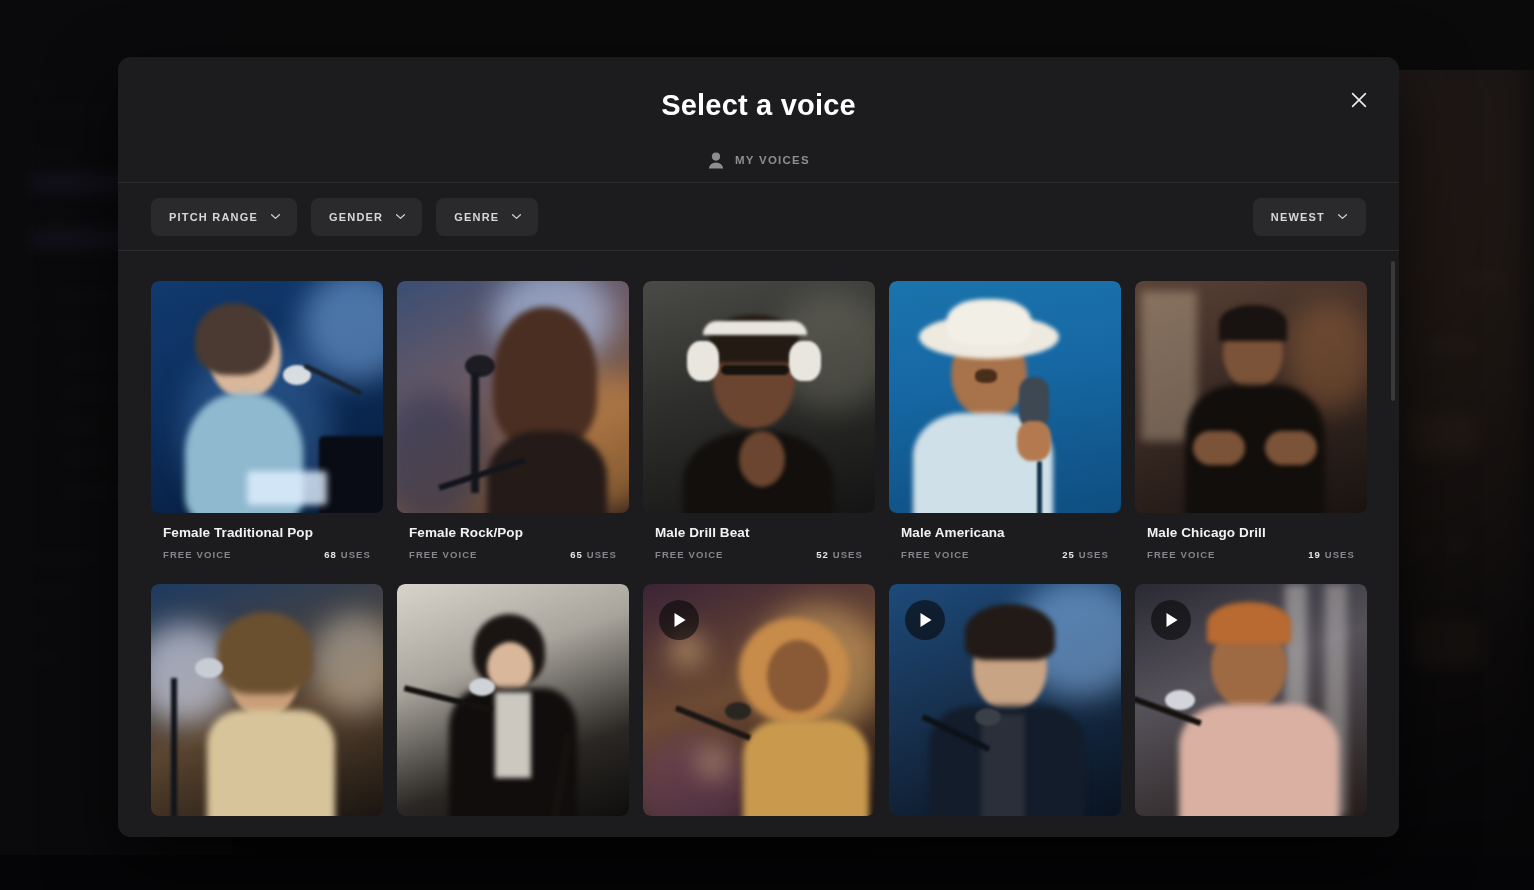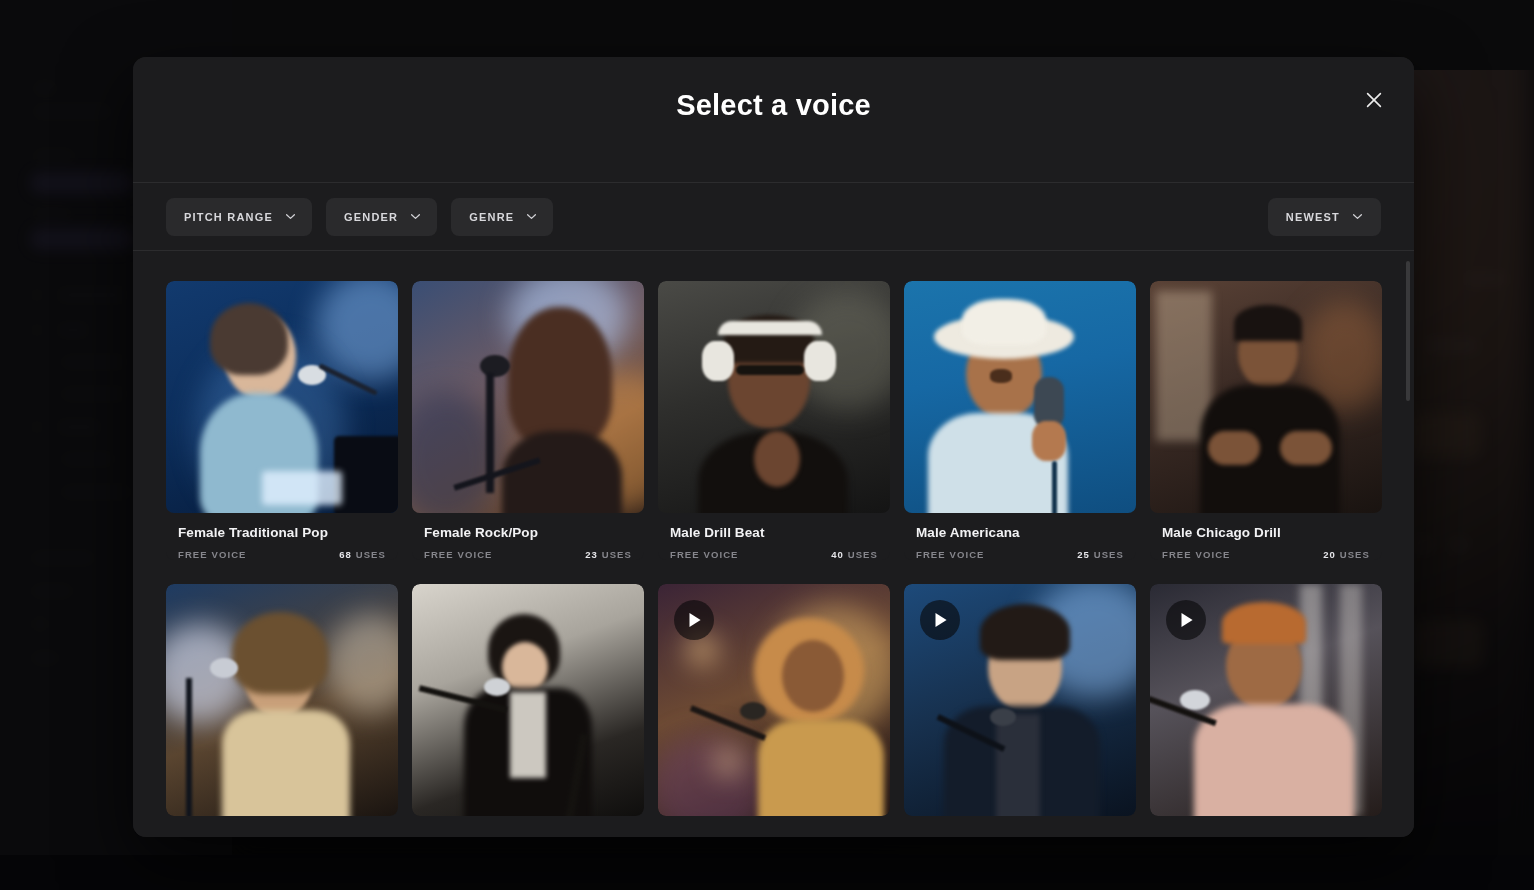--- a/index.html
+++ b/index.html
@@ -52,21 +52,21 @@
 
   
   #overlay {
     position: absolute; inset: 0;
     background: rgba(4,4,5,0.55);
   }
 
   
   #modal {
     position: absolute;
-    left: 133px; top: 57px;
+    left: 118px; top: 57px;
     width: 1281px; height: 780px;
     background: #1c1c1e;
     border-radius: 13px;
     overflow: hidden;
     box-shadow: 0 26px 70px rgba(0,0,0,0.72);
     display: flex; flex-direction: column;
   }
 
   
   #modal-header {
@@ -274,20 +274,29 @@
       <span>
         <svg width="16" height="16" viewBox="0 0 16 16">
           <path d="M1.6 1.6 L14.4 14.4 M14.4 1.6 L1.6 14.4" stroke="#ffffff" stroke-width="1.6" stroke-linecap="round"></path>
         </svg>
       </span>
     </div>
 
     <div id="tabs">
 
 
+      <div class="tab">
+        <span class="tab-icon">
+          <svg width="16" height="17" viewBox="0 0 16 17">
+            <circle cx="8" cy="4.6" r="4.1"></circle>
+            <path d="M0.9 16.5 a7.1 6 0 0 1 14.2 0 Z"></path>
+          </svg>
+        </span>
+        <span class="tab-label">MY VOICES</span>
+      </div>
       <div id="tabs-divider"></div>
     </div>
   </div>
 
   <div id="filter-bar">
     <div class="pill">
       <span class="pill-label">PITCH RANGE</span>
       <span class="chev">
         <svg width="11" height="11" viewBox="0 0 11 11">
             <path d="M1.6 3.7 L5.5 7.4 L9.4 3.7" fill="none" stroke="#d0d0d4" stroke-width="1.3" stroke-linecap="round" stroke-linejoin="round"></path>
@@ -356,42 +365,42 @@
           <div class="ph-figure" style="left:96px; top:26px; width:104px; height:140px; background:#4a2e22; border-radius:48% 48% 34% 34%; filter:blur(3px);"></div>
           <div class="ph-figure" style="left:90px; top:150px; width:120px; height:110px; background:#241a18; border-radius:42% 42% 14% 14%; filter:blur(3px);"></div>
           <div class="ph-figure" style="left:68px; top:74px; width:30px; height:22px; background:#1c1c22; border-radius:50%; filter:blur(1px);"></div>
           <div class="ph" style="left:74px; top:92px; width:8px; height:120px; background:#14151c; filter:blur(1.5px);"></div>
           <div class="ph" style="left:40px; top:190px; width:90px; height:6px; background:#14151c; transform:rotate(-18deg); filter:blur(1px);"></div>
         </div>
         <div class="card-meta">
           <div class="card-name">Female Rock/Pop</div>
           <div class="card-sub">
             <span class="badge-free">FREE VOICE</span>
-            <span class="uses"><b>23</b> <span>USES</span></span>
+            <span class="uses"><b>65</b> <span>USES</span></span>
           </div>
         </div>
       </div>
 
       <div class="card">
         <div class="card-thumb" style="background:linear-gradient(165deg,#4a4a46 0%,#2e2e2c 45%,#141414 100%);">
           <div class="ph-soft" style="left:130px; top:10px; width:120px; height:120px; background:rgba(150,150,130,0.30);"></div>
           <div class="ph-figure" style="left:70px; top:52px; width:82px; height:96px; background:#6b4530; filter:blur(2px);"></div>
           <div class="ph-figure" style="left:66px; top:34px; width:90px; height:48px; background:#241a14; border-radius:50% 50% 0 0; filter:blur(2px);"></div>
           <div class="ph-figure" style="left:44px; top:60px; width:32px; height:40px; background:#e8e6df; border-radius:40%; filter:blur(1px);"></div>
           <div class="ph-figure" style="left:146px; top:60px; width:32px; height:40px; background:#e8e6df; border-radius:40%; filter:blur(1px);"></div>
           <div class="ph" style="left:60px; top:40px; width:104px; height:14px; background:#e8e6df; border-radius:40px 40px 0 0; filter:blur(1.5px);"></div>
           <div class="ph" style="left:78px; top:84px; width:68px; height:10px; background:#16130f; border-radius:5px; filter:blur(1px);"></div>
           <div class="ph-figure" style="left:40px; top:150px; width:150px; height:110px; background:#120f0d; border-radius:46% 46% 10% 10%; filter:blur(3px);"></div>
           <div class="ph-figure" style="left:96px; top:150px; width:46px; height:56px; background:#6b4530; filter:blur(2px);"></div>
         </div>
         <div class="card-meta">
           <div class="card-name">Male Drill Beat</div>
           <div class="card-sub">
             <span class="badge-free">FREE VOICE</span>
-            <span class="uses"><b>40</b> <span>USES</span></span>
+            <span class="uses"><b>52</b> <span>USES</span></span>
           </div>
         </div>
       </div>
 
       <div class="card">
         <div class="card-thumb" style="background:linear-gradient(170deg,#1b74ac 0%,#1668a4 40%,#0f4e80 100%);">
           <div class="ph-figure" style="left:62px; top:48px; width:76px; height:90px; background:#a8724a; filter:blur(2px);"></div>
           <div class="ph" style="left:30px; top:34px; width:140px; height:44px; background:#eeeae0; border-radius:50%; filter:blur(2px);"></div>
           <div class="ph" style="left:58px; top:18px; width:84px; height:46px; background:#f2efe6; border-radius:44% 44% 30% 30%; filter:blur(2px);"></div>
           <div class="ph-figure" style="left:86px; top:88px; width:22px; height:14px; background:#4a2e1c; border-radius:40%; filter:blur(1px);"></div>
@@ -416,21 +425,21 @@
           <div class="ph-figure" style="left:88px; top:36px; width:60px; height:72px; background:#7b5338; filter:blur(2px);"></div>
           <div class="ph-figure" style="left:84px; top:24px; width:68px; height:36px; background:#181210; border-radius:50% 50% 0 0; filter:blur(2px);"></div>
           <div class="ph-figure" style="left:50px; top:104px; width:140px; height:150px; background:#120e0c; border-radius:34% 34% 6% 6%; filter:blur(3px);"></div>
           <div class="ph-figure" style="left:58px; top:150px; width:52px; height:34px; background:#7b5338; border-radius:22px; filter:blur(2px);"></div>
           <div class="ph-figure" style="left:130px; top:150px; width:52px; height:34px; background:#7b5338; border-radius:22px; filter:blur(2px);"></div>
         </div>
         <div class="card-meta">
           <div class="card-name">Male Chicago Drill</div>
           <div class="card-sub">
             <span class="badge-free">FREE VOICE</span>
-            <span class="uses"><b>20</b> <span>USES</span></span>
+            <span class="uses"><b>19</b> <span>USES</span></span>
           </div>
         </div>
       </div>
 
       <div class="card">
         <div class="card-thumb" style="background:linear-gradient(160deg,#1e3b62 0%,#5a4530 55%,#1a1410 100%);">
           <div class="ph-soft" style="left:-16px; top:40px; width:100px; height:100px; background:rgba(230,235,255,0.60);"></div>
           <div class="ph-soft" style="left:160px; top:30px; width:90px; height:100px; background:rgba(230,220,200,0.45);"></div>
           <div class="ph-figure" style="left:78px; top:50px; width:70px; height:84px; background:#c9a07a; filter:blur(2px);"></div>
           <div class="ph-figure" style="left:66px; top:28px; width:96px; height:82px; background:#6b5030; border-radius:50% 50% 34% 34%; filter:blur(3px);"></div>

